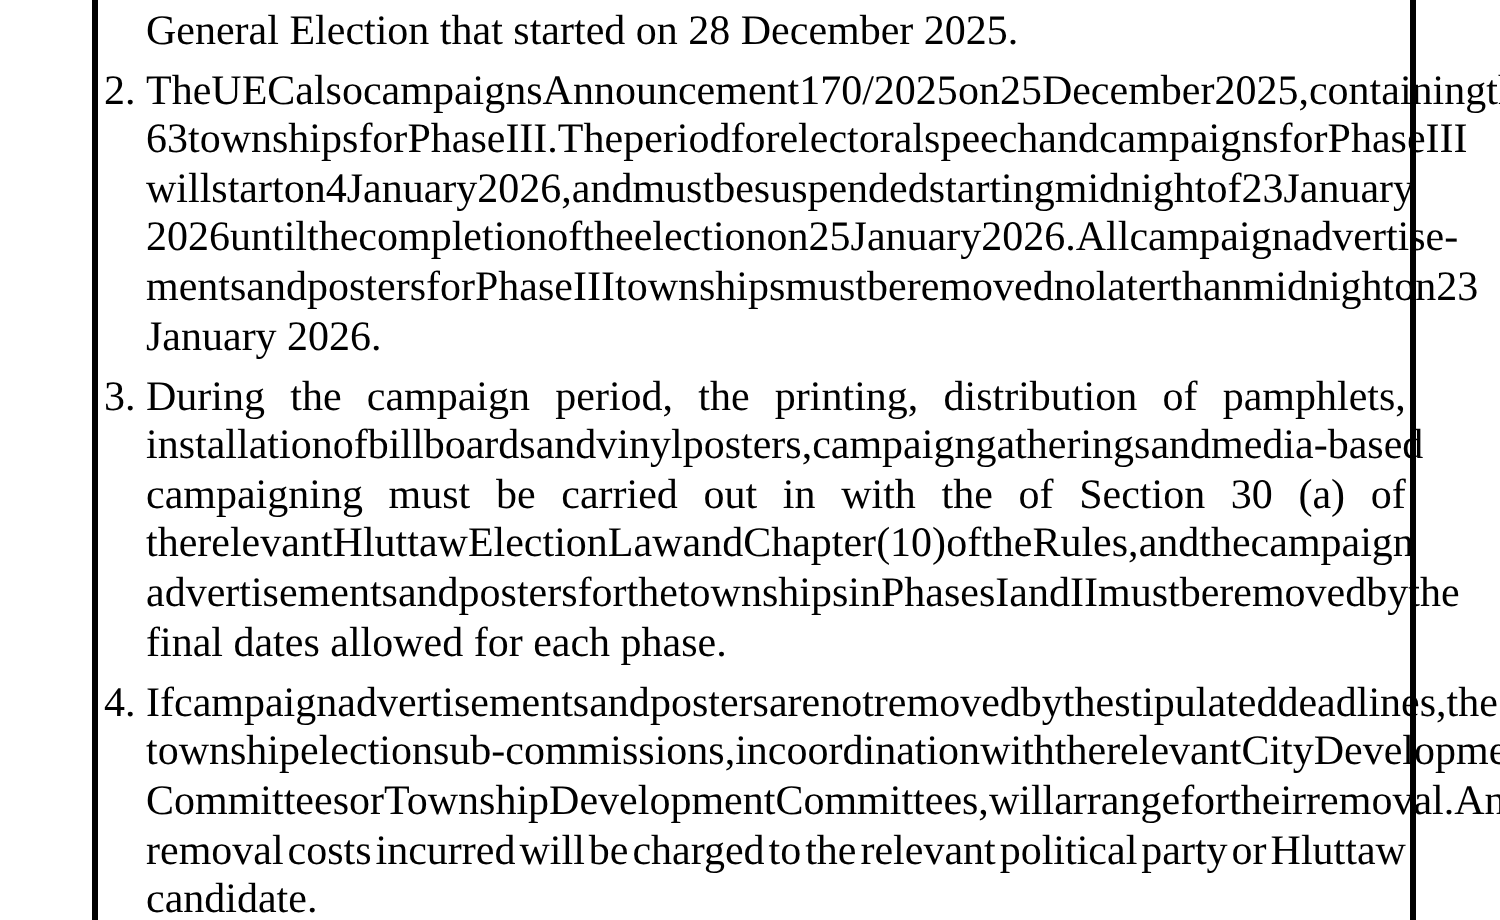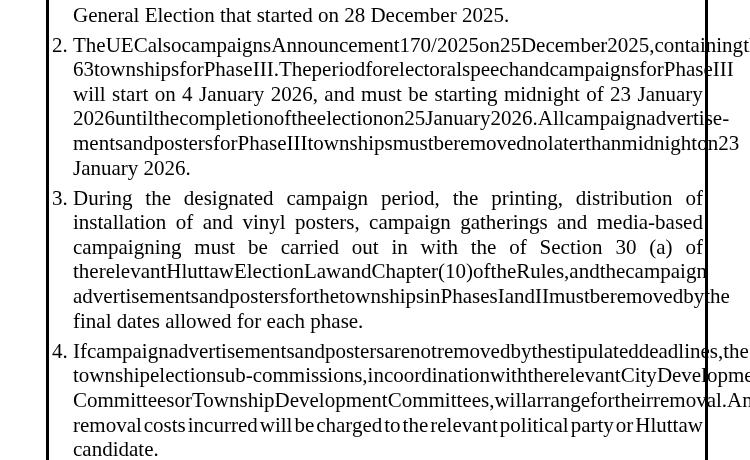--- a/index.html
+++ b/index.html
@@ -97,20 +97,21 @@
             <div class="line just">
               <span>will</span>
               <span>start</span>
               <span>on</span>
               <span>4</span>
               <span>January</span>
               <span>2026,</span>
               <span>and</span>
               <span>must</span>
               <span>be</span>
+              <span>suspended</span>
               <span>starting</span>
               <span>midnight</span>
               <span>of</span>
               <span>23</span>
               <span>January</span>
             </div>
             <div class="line just">
               <span>2026</span>
               <span>until</span>
               <span>the</span>
@@ -146,31 +147,32 @@
             </div>
             <div class="line">January 2026.</div>
           </div>
         </div>
         <div class="item">
           <div class="num">3.</div>
           <div class="lines">
             <div class="line just">
               <span>During</span>
               <span>the</span>
-              <span>designated</span>
               <span>campaign</span>
               <span>period,</span>
               <span>the</span>
               <span>printing,</span>
               <span>distribution</span>
               <span>of</span>
+              <span>pamphlets,</span>
             </div>
             <div class="line just">
               <span>installation</span>
               <span>of</span>
+              <span>billboards</span>
               <span>and</span>
               <span>vinyl</span>
               <span>posters,</span>
               <span>campaign</span>
               <span>gatherings</span>
               <span>and</span>
               <span>media-based</span>
             </div>
             <div class="line just">
               <span>campaigning</span>

